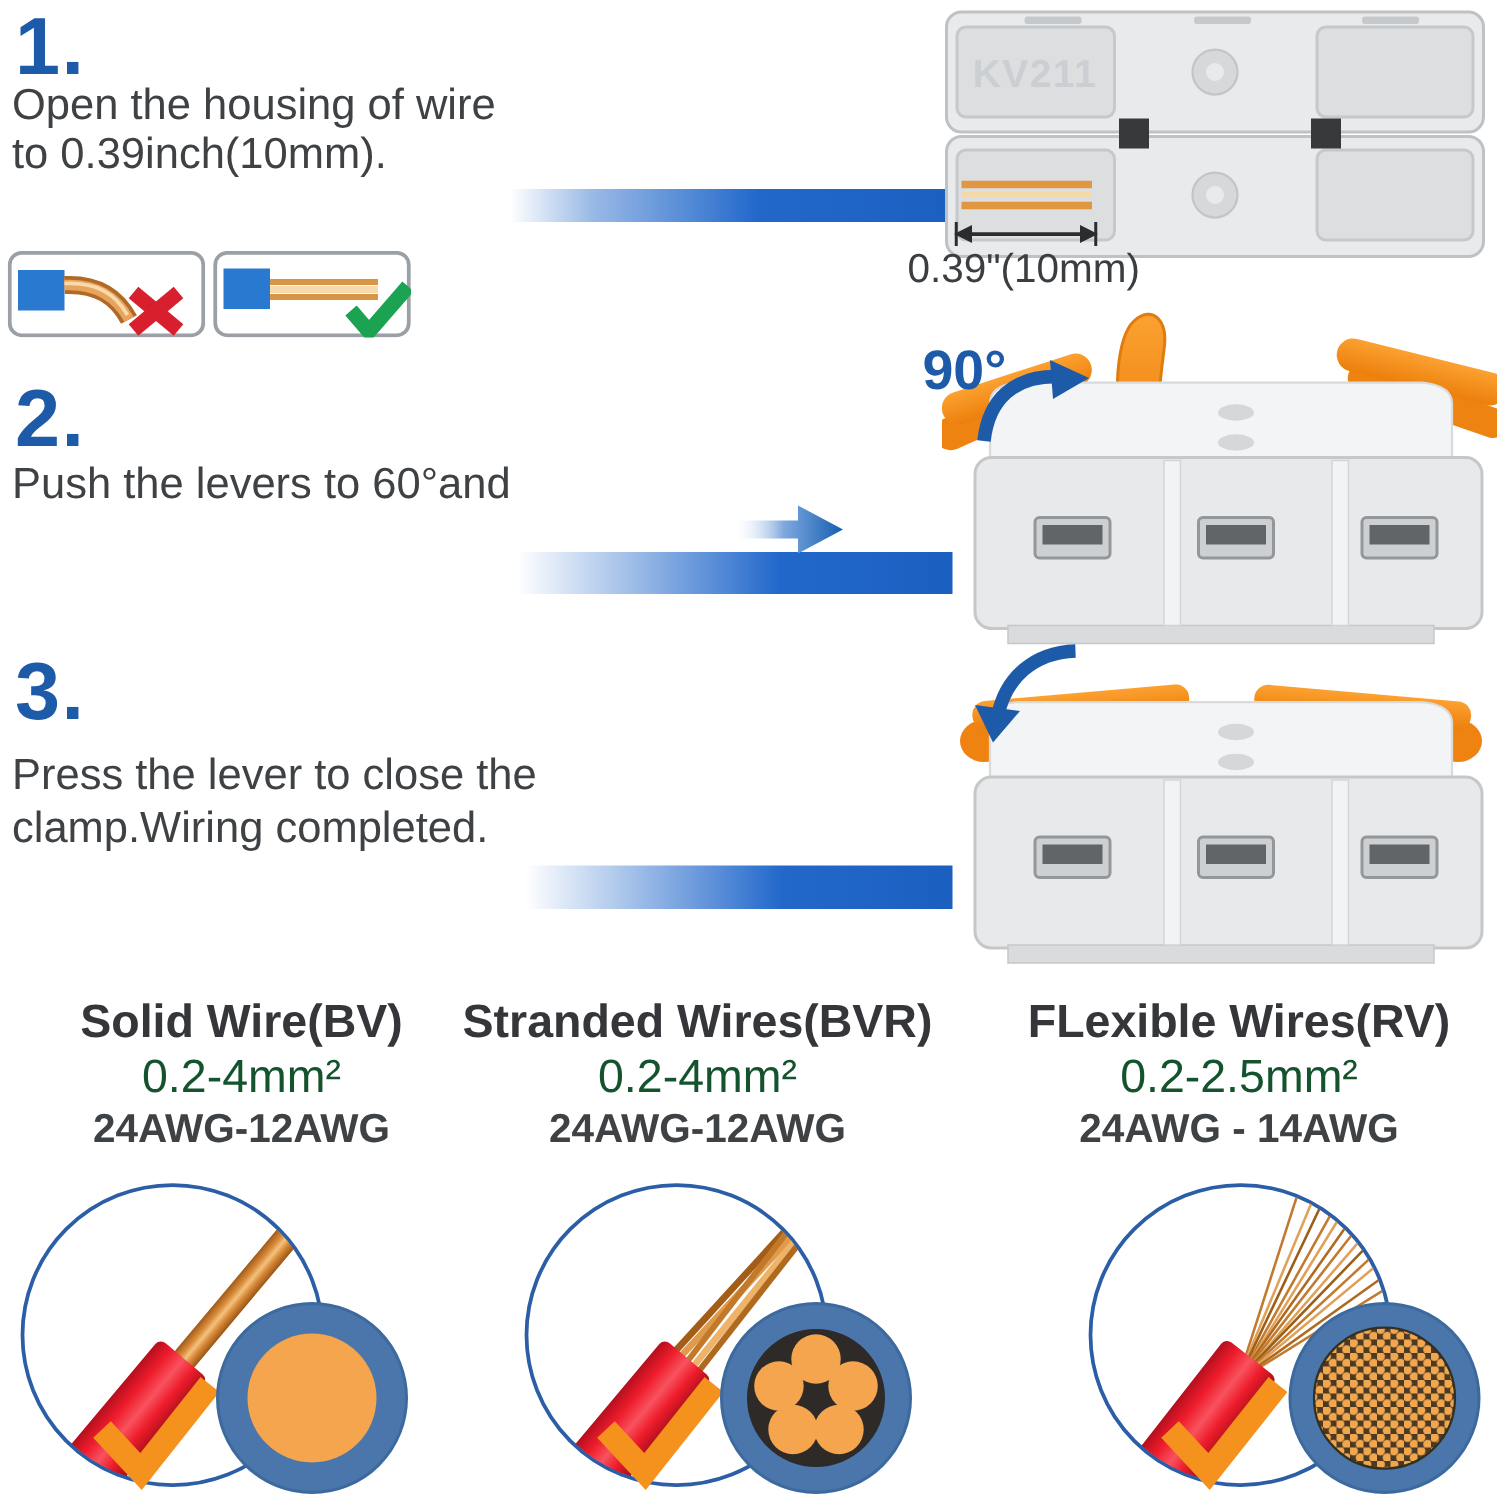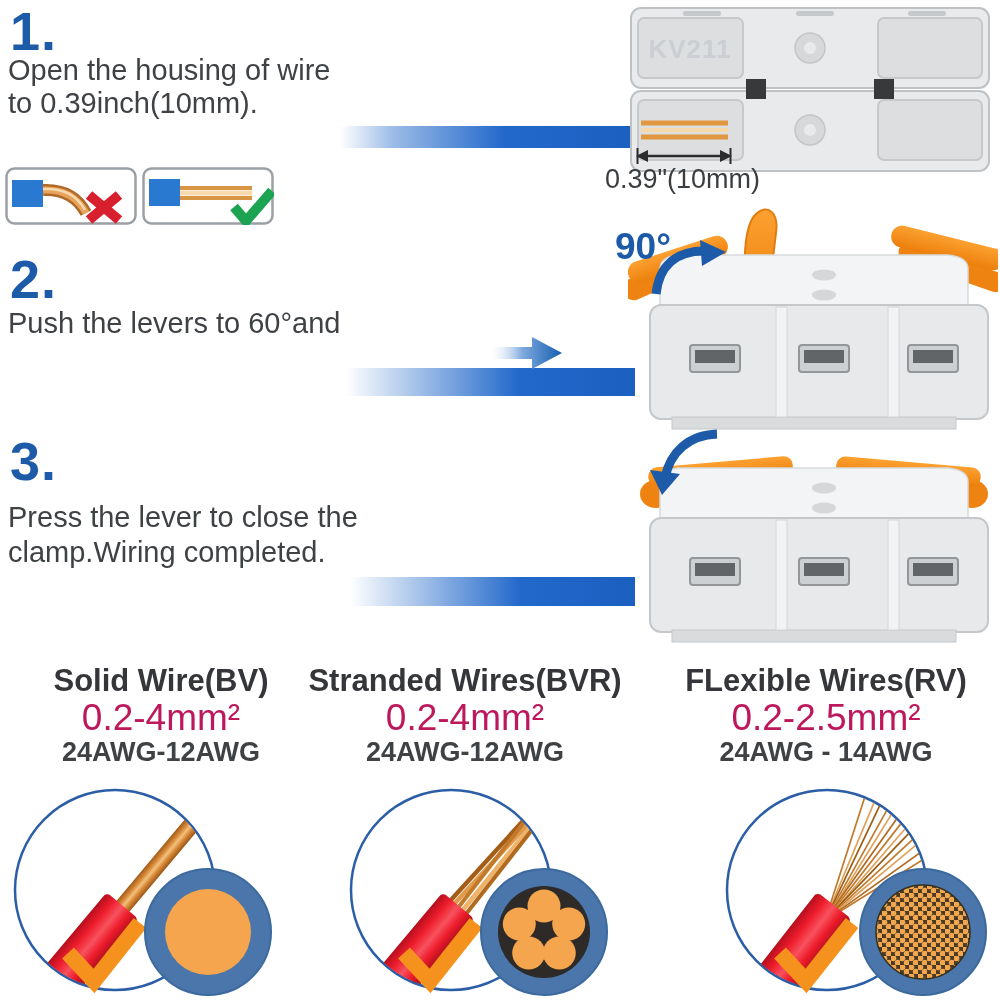--- a/index.html
+++ b/index.html
@@ -13,21 +13,21 @@
   .anglelabel{position:absolute;font-size:37px;font-weight:700;color:#1d5ba9;white-space:nowrap;}
   .wirebar{position:absolute;}
   .bar1{left:340px;top:126px;width:300px;height:22px;
         background:linear-gradient(90deg,rgba(34,103,204,0) 0%,rgba(72,130,210,.55) 18%,#2268cb 55%,#1b5fc0 100%);}
   .bar2{left:345px;top:368px;width:290px;height:28px;
         background:linear-gradient(90deg,rgba(34,103,204,0) 0%,rgba(120,163,222,.6) 22%,#2268cb 60%,#1b5fc0 100%);}
   .bar3{left:350px;top:577px;width:285px;height:29px;
         background:linear-gradient(90deg,rgba(34,103,204,0) 0%,rgba(120,163,222,.6) 22%,#2268cb 60%,#1b5fc0 100%);}
   .wirecol{position:absolute;text-align:center;}
   .wt-title{font-size:31px;font-weight:700;color:#343639;line-height:38px;white-space:nowrap;}
-  .wt-size{font-size:37px;color:#be185d;line-height:35px;}
+  .wt-size{font-size:31px;color:#14532d;line-height:35px;}
   .wt-awg{font-size:27px;color:#3f4245;line-height:34px;white-space:nowrap;font-weight:bold;}
 </style>
 </head>
 <body>
 
 <div class="page">
 
   <div class="wirebar bar1"></div>
 
   <div class="num" style="left:10px;top:4px;">1.</div>

